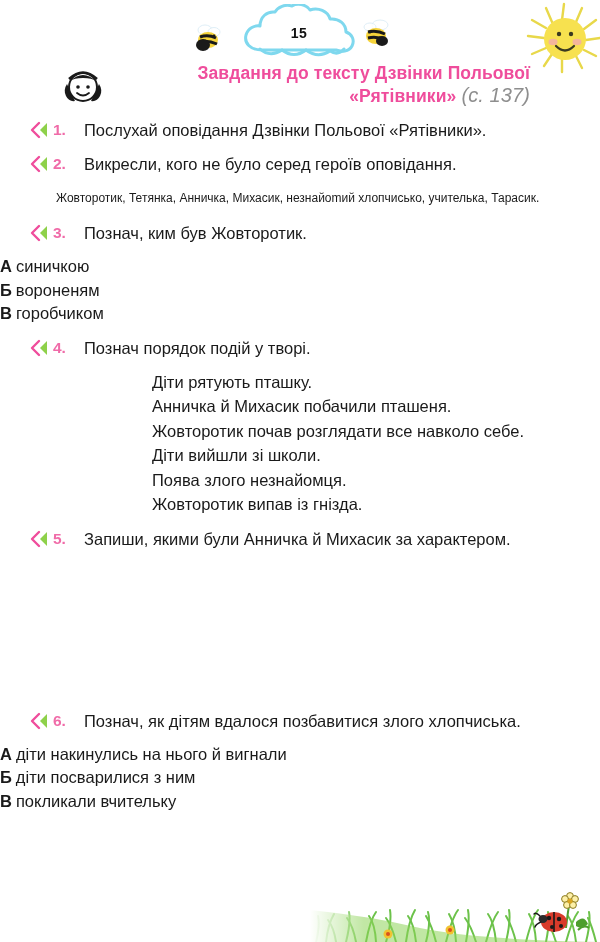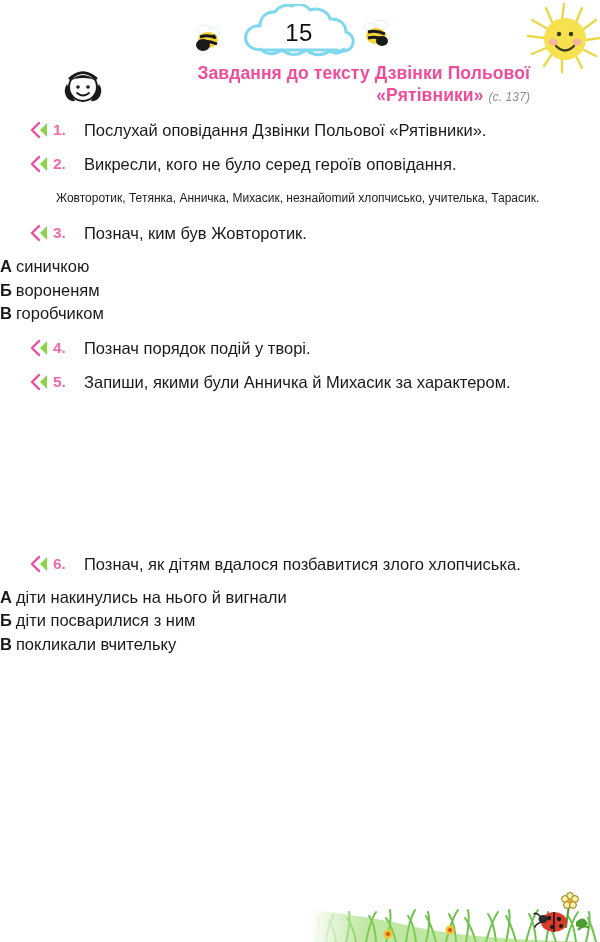--- a/index.html
+++ b/index.html
@@ -33,22 +33,22 @@
     height: 58px;
   }
   .page-number {
     position: absolute;
     top: 0; left: 0;
     width: 118px;
     height: 58px;
     display: flex;
     align-items: center;
     justify-content: center;
-    font-size: 24px;
-    font-weight: normal;
+    font-size: 14px;
+    font-weight: bold;
     color: #111;
     letter-spacing: 0.5px;
   }
   .bee-left { position: absolute; top: 22px; left: 192px; width: 34px; height: 30px; }
   .bee-right { position: absolute; top: 18px; left: 360px; width: 34px; height: 30px; }
   .sun-deco { position: absolute; top: -6px; left: 512px; width: 92px; height: 92px; }
   .girl-icon { position: absolute; top: 62px; left: 58px; width: 50px; height: 48px; }
 
   
   .title-block {
@@ -64,21 +64,21 @@
     color: #ef4d9c;
     line-height: 22px;
     letter-spacing: 0.1px;
     text-align: right;
   }
   .title-line2 { white-space: nowrap; }
   .title-ref {
     color: #8e8e8e;
     font-style: italic;
     font-weight: normal;
-    font-size: 12px;
+    font-size: 20px;
   }
 
   
   .content {
     position: absolute;
     top: 118px;
     left: 0;
     width: 600px;
   }
   .task {
@@ -303,20 +303,28 @@
     <div class="task-marker">
       <svg class="chev" viewBox="0 0 20 18">
         <path d="M9 2 L2 9 L9 16" fill="none" stroke="#ef4d9c" stroke-width="2.4" stroke-linecap="round" stroke-linejoin="round"></path>
         <path d="M17 2 L10 9 L17 16 Z" fill="#8ed14a"></path>
       </svg>
       <span class="task-num">4.</span>
     </div>
     <div class="task-text nojustify">Познач порядок подій у творі.</div>
   </div>
 
+  <div class="event-list">
+    <div class="event-row">Діти рятують пташку.</div>
+    <div class="event-row">Анничка й Михасик побачили пташеня.</div>
+    <div class="event-row">Жовторотик почав розглядати все навколо себе.</div>
+    <div class="event-row">Діти вийшли зі школи.</div>
+    <div class="event-row">Поява злого незнайомця.</div>
+    <div class="event-row">Жовторотик випав із гнізда.</div>
+  </div>
 
   <div class="task">
     <div class="task-marker">
       <svg class="chev" viewBox="0 0 20 18">
         <path d="M9 2 L2 9 L9 16" fill="none" stroke="#ef4d9c" stroke-width="2.4" stroke-linecap="round" stroke-linejoin="round"></path>
         <path d="M17 2 L10 9 L17 16 Z" fill="#8ed14a"></path>
       </svg>
       <span class="task-num">5.</span>
     </div>
     <div class="task-text">Запиши, якими були Анничка й Михасик за характе­ром.</div>

